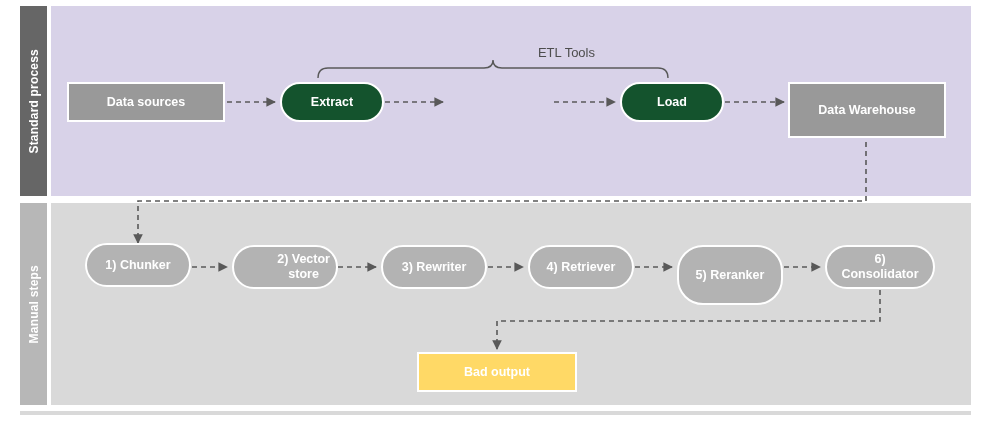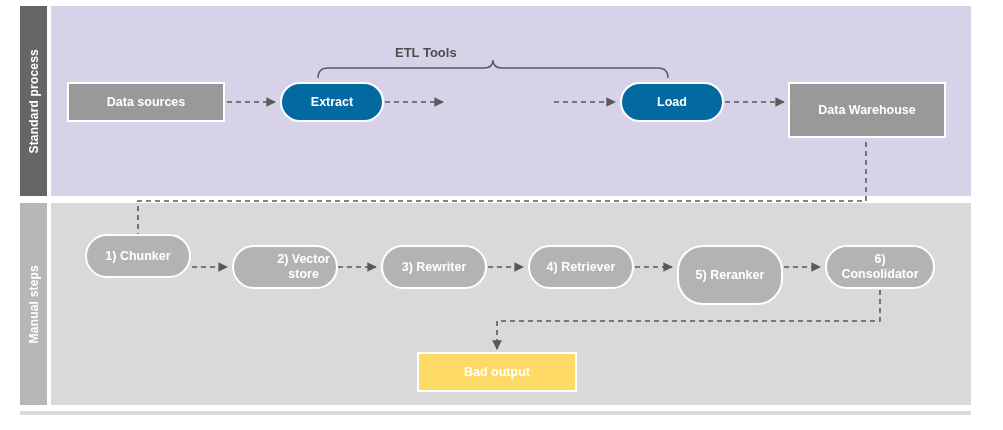--- a/index.html
+++ b/index.html
@@ -76,39 +76,39 @@
     font-weight: bold;
     font-size: 12.5px;
     line-height: 1.18;
     border: 2px solid #ffffff;
     padding: 0 6px;
   }
   .node-rect { border-radius: 0; }
   .node-pill { border-radius: 26px; }
 
   .fill-gray    { background: #999999; }
-  .fill-magenta { background: #0369a1; }
+  .fill-magenta { background: #14532d; }
   .fill-steps   { background: #b3b3b3; }
   .fill-yellow  { background: #ffd966; }
 
   
   #wires {
     position: absolute;
     left: 0; top: 0;
     width: 1003px; height: 430px;
     pointer-events: none;
   }
 
   
   #etl-tools-label {
     position: absolute;
     left: 395px; top: 45px; width: 200px;
-    text-align: left;
+    text-align: right;
     font-size: 13px;
-    font-weight: bold;
+    font-weight: normal;
     color: #4d4d4d;
     white-space: nowrap;
   }
 </style>
 </head>
 <body>
 
 <div id="canvas">
 
   <div class="lane-header" id="lane-top-header">
@@ -160,21 +160,21 @@
 
 
   <div class="node node-pill fill-magenta" style="left:620px; top:82px; width:104px; height:40px;">
     <span>Load</span>
   </div>
 
   <div class="node node-rect fill-gray" style="left:788px; top:82px; width:158px; height:56px;">
     <span>Data Warehouse</span>
   </div>
 
-  <div class="node node-pill fill-steps" style="left:85px; top:234px; width:106px; height:44px;">
+  <div class="node node-pill fill-steps" style="left:85px; top:243px; width:106px; height:44px;">
     <span class="nl">1) Chunker</span>
   </div>
 
   <div class="node node-pill fill-steps" style="left:232px; top:245px; width:106px; height:44px;justify-content:flex-end;">
     <span class="nl">2) Vector<br>store</span>
   </div>
 
   <div class="node node-pill fill-steps" style="left:381px; top:245px; width:106px; height:44px;">
     <span class="nl">3) Rewriter</span>
   </div>

